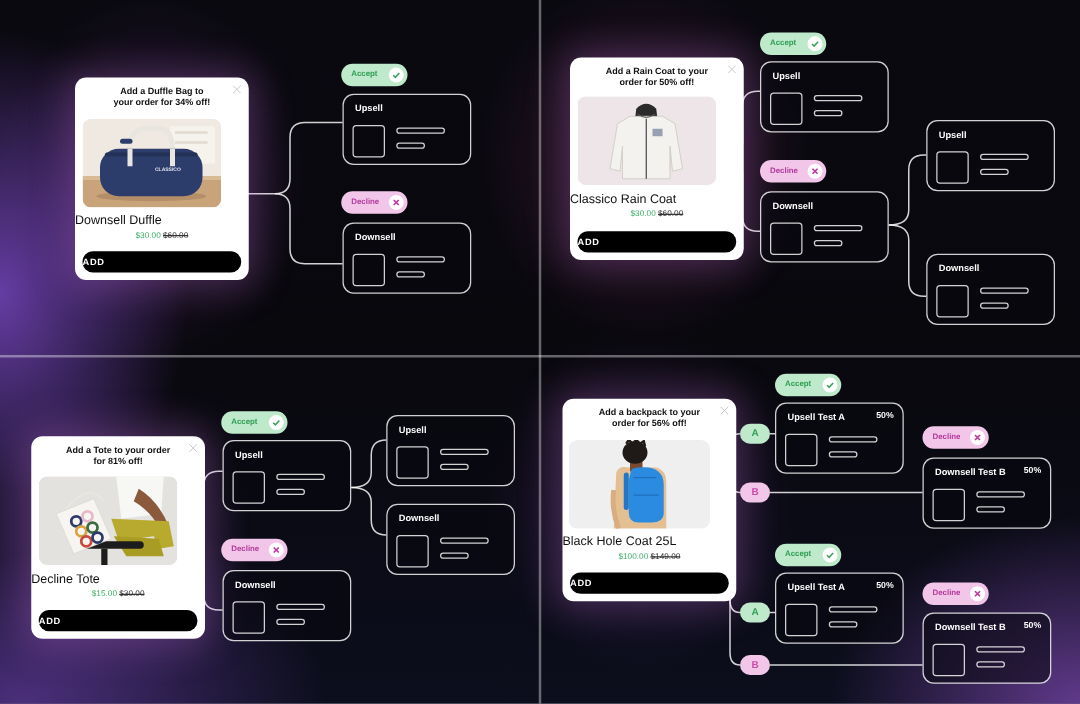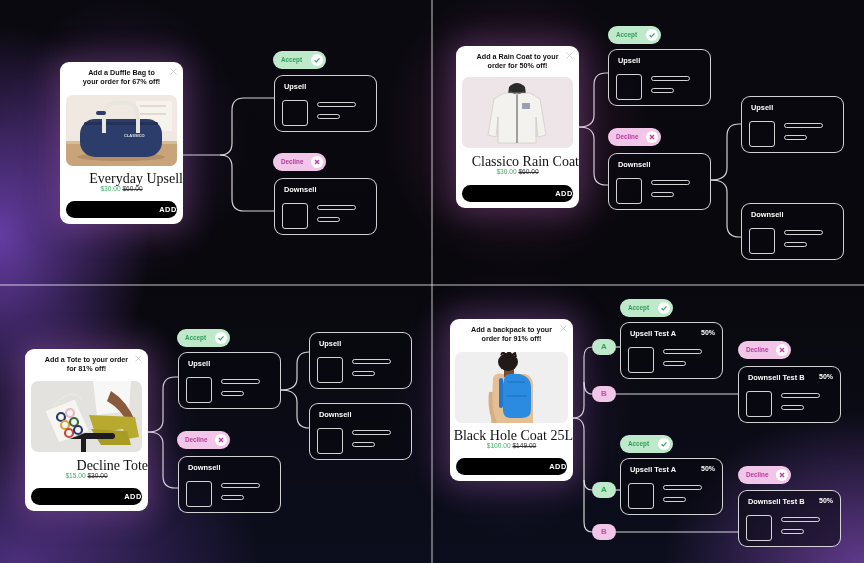--- a/index.html
+++ b/index.html
@@ -18,38 +18,38 @@
       linear-gradient(180deg, #0a0910 0%, #09080d 48%, #0c0e1d 100%);
   }
   .divider-v { position: absolute; left: 431px; top: 0; width: 1.5px; height: 563px; background: rgba(255,255,255,0.38); }
   .divider-h { position: absolute; left: 0; top: 284px; width: 864px; height: 1.5px; background: rgba(255,255,255,0.38); }
 
   .connectors { position: absolute; left: 0; top: 0; width: 864px; height: 563px; pointer-events: none; }
   .connectors path { fill: none; stroke: rgba(255,255,255,0.82); stroke-width: 1.2; }
 
   
   .card {
-    position: absolute; width: 123px; height: 162px; background: #ffffff; border-radius: 9px;
+    position: absolute; width: 139px; height: 162px; background: #ffffff; border-radius: 9px;
     box-shadow: 0 0 30px 6px rgba(200,120,220,0.28);
   }
   .card-title {
     position: absolute; left: 8px; right: 8px; top: 7px; text-align: center;
     font-size: 7.2px; font-weight: bold; line-height: 8.6px; color: #111; white-space: pre-line;
   }
   .card-close { position: absolute; right: 6px; top: 6px; width: 7px; height: 7px; cursor: pointer; }
   .card-close svg { display: block; }
   .card-img { position: absolute; left: 6px; top: 33px; width: 111px; height: 71px; border-radius: 7px; overflow: hidden; }
   .card-img svg { display: block; }
-  .card-name { position: absolute; left: 0; right: 0; top: 109px; text-align: right; font-size: 14px; color: #111; font-family: Liberation Serif, serif; }
+  .card-name { position: absolute; left: 0; right: 0; top: 109px; text-align: left; font-size: 10px; color: #111; }
   .card-price { position: absolute; left: 0; right: 0; top: 123px; text-align: center; font-size: 6.6px; }
   .sale { color: #3dae66; }
   .orig { color: #333; text-decoration: line-through; }
   .card-add {
     position: absolute; left: 6px; right: 6px; top: 139px; height: 17px; border-radius: 9px; background: #000;
-    color: #fff; font-size: 7.4px; font-weight: bold; letter-spacing: 0.6px; text-align: right; line-height: 17px; cursor: pointer;
+    color: #fff; font-size: 7.4px; font-weight: bold; letter-spacing: 0.6px; text-align: left; line-height: 17px; cursor: pointer;
   }
 
   
   .pill { position: absolute; width: 53px; height: 18px; border-radius: 9px; }
   .pill-label { position: absolute; left: 8px; top: 0; line-height: 18px; font-size: 6.3px; font-weight: bold; }
   .pill-icon { position: absolute; right: 3px; top: 3px; width: 12px; height: 12px; border-radius: 50%; background: #fff; }
   .pill-icon svg { display: block; }
   .accept { background: #bfe9cb; }
   .accept .pill-label { color: #2f9e55; }
   .decline { background: #f1c6e8; }
@@ -97,21 +97,21 @@
   <path d="M573 418 Q584 418 584 430 L584 522 Q584 532 592 532"></path>
   <path d="M584 480 Q584 490 592 490"></path>
   <path d="M616 347 L620 347"></path>
   <path d="M616 394 L738 394"></path>
   <path d="M616 490 L620 490"></path>
   <path d="M616 532 L738 532"></path>
 </svg>
 
 <div class="card" style="left:60px;top:62px">
   <div class="card-title">Add a Duffle Bag to
-your order for 67% off!</div>
+your order for 34% off!</div>
   <span class="card-close">
     <svg width="7" height="7" viewBox="0 0 7 7">
         <path d="M0.5 0.5 L6.5 6.5 M6.5 0.5 L0.5 6.5" stroke="#c8c8c8" stroke-width="0.8"></path>
       </svg>
   </span>
   <div class="card-img">
     <svg width="111" height="71" viewBox="0 0 111 71">
       <rect width="111" height="71" fill="#efe9e2"></rect>
       <rect x="70" y="6" width="36" height="30" fill="#f6f2ec"></rect>
       <rect x="74" y="10" width="26" height="2" fill="#e2dad0"></rect>
@@ -121,21 +121,21 @@
       <ellipse cx="55" cy="62" rx="44" ry="4" fill="#a78159" opacity="0.6"></ellipse>
       <path d="M37 26 Q38 8 50 8 L62 8 Q72 8 72 26" fill="none" stroke="#e9e6df" stroke-width="4"></path>
       <rect x="14" y="24" width="82" height="38" rx="15" fill="#2c3c6b"></rect>
       <rect x="18" y="27" width="74" height="3" rx="1.5" fill="#233157"></rect>
       <rect x="30" y="16" width="10" height="4" rx="2" fill="#2c3c6b"></rect>
       <text x="58" y="42" font-size="4" fill="#dfe3ee" font-family="Liberation Sans, sans-serif" font-weight="bold">CLASSICO</text>
       <rect x="36" y="24" width="4" height="14" fill="#e9e6df"></rect>
       <rect x="70" y="24" width="4" height="14" fill="#e9e6df"></rect>
     </svg>
   </div>
-  <div class="card-name">Everyday Upsell</div>
+  <div class="card-name">Downsell Duffle</div>
   <div class="card-price">
     <span class="sale">$30.00</span>
     <span class="orig">$60.00</span>
   </div>
   <div class="card-add">ADD</div>
 </div>
 
 <div class="pill accept" style="left:273px;top:51px">
   <span class="pill-label">Accept</span>
   <span class="pill-icon">
@@ -304,21 +304,21 @@
 </div>
 <div class="node" style="left:309px;top:403px">
   <span class="node-title">Downsell</span>
   <span class="node-thumb"></span>
   <span class="node-line l1"></span>
   <span class="node-line l2"></span>
 </div>
 
 <div class="card" style="left:450px;top:319px">
   <div class="card-title">Add a backpack to your
-order for 91% off!</div>
+order for 56% off!</div>
   <span class="card-close">
     <svg width="7" height="7" viewBox="0 0 7 7">
         <path d="M0.5 0.5 L6.5 6.5 M6.5 0.5 L0.5 6.5" stroke="#c8c8c8" stroke-width="0.8"></path>
       </svg>
   </span>
   <div class="card-img" style="top:33px;left:5px;width:113px">
     <svg width="113" height="71" viewBox="0 0 113 71">
       <rect width="113" height="71" fill="#efefef"></rect>
       <path d="M38 26 Q40 20 48 22 L70 22 Q78 24 78 34 L78 71 L36 71 Z" fill="#e5bf94"></path>
       <rect x="49" y="16" width="10" height="9" fill="#7a4a30"></rect>

